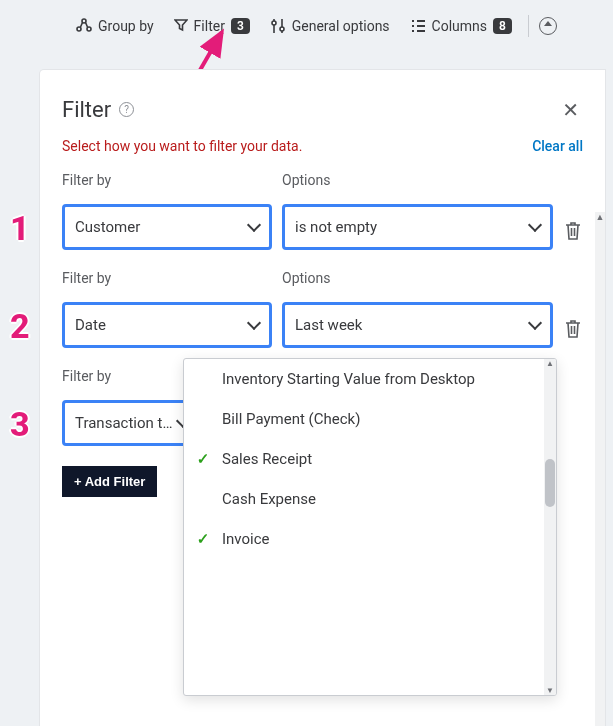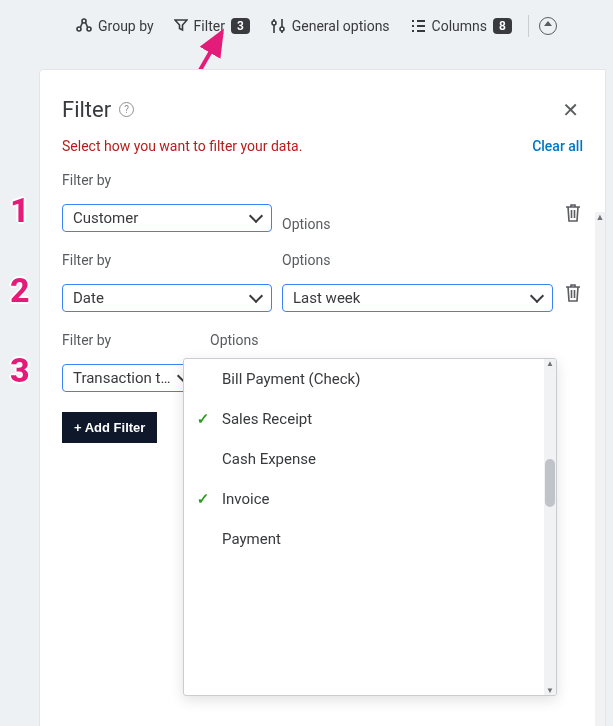--- a/index.html
+++ b/index.html
@@ -141,22 +141,22 @@
     left: -52px;
     bottom: 2px;
     font-size: 34px;
     font-weight: 800;
     color: #e31c79;
     text-shadow: -2px 0 #fff, 2px 0 #fff, 0 -2px #fff, 0 2px #fff;
   }
   .field { display:flex; flex-direction:column; gap:16px; flex:1; }
   .field-label { font-size: 14px; color:#5a5c60; }
   .select {
-    height: 28px;
-    border: 1px solid #3b82f6;
+    height: 46px;
+    border: 3px solid #3b82f6;
     border-radius: 4px;
     background:#fff;
     display:flex;
     align-items:center;
     justify-content:space-between;
     padding:0 10px;
     font-size:15px;
     cursor:pointer;
     white-space:nowrap;
     overflow:hidden;
@@ -271,20 +271,24 @@
     <div class="step-badge">1</div>
     <div class="field" style="flex:0 0 210px">
       <div class="field-label">Filter by</div>
       <div class="select">
         <span>Customer</span>
         <span class="chev"></span>
       </div>
     </div>
     <div class="field">
       <div class="field-label">Options</div>
+      <div class="select">
+        <span>is not empty</span>
+        <span class="chev"></span>
+      </div>
     </div>
     <svg class="trash" viewBox="0 0 20 22">
         <g fill="none" stroke="#5a5c60" stroke-width="1.6">
           <path d="M3 5h14M8 5V3h4v2M5 5l1 14h8l1-14"></path>
           <path d="M8.5 8v8M11.5 8v8"></path>
         </g>
       </svg>
   </div>
 
   
@@ -343,37 +347,37 @@
   <div class="scroll-track">
     <div class="scroll-up">▲</div>
 
   </div>
 </div>
 
 <div class="dropdown">
   <div class="dd-body" id="dd-body">
       <div class="dd-item">
         <span class="dd-check"></span>
+        <span>Inventory Starting Value from Desktop</span>
+      </div>
+      <div class="dd-item">
+        <span class="dd-check"></span>
         <span>Bill Payment (Check)</span>
       </div>
       <div class="dd-item">
         <span class="dd-check">✓</span>
         <span>Sales Receipt</span>
       </div>
       <div class="dd-item">
         <span class="dd-check"></span>
         <span>Cash Expense</span>
       </div>
       <div class="dd-item">
         <span class="dd-check">✓</span>
         <span>Invoice</span>
-      </div>
-      <div class="dd-item">
-        <span class="dd-check"></span>
-        <span>Payment</span>
       </div>
     </div>
   <div class="dd-scroll">
     <div style="position:absolute;top:0;left:0;right:0;text-align:center;font-size:8px;color:#707277">▲</div>
     <div class="dd-thumb" style="top:100px;height:48px"></div>
     <div style="position:absolute;bottom:0;left:0;right:0;text-align:center;font-size:8px;color:#707277">▼</div>
   </div>
 </div>
 
 </body></html>

